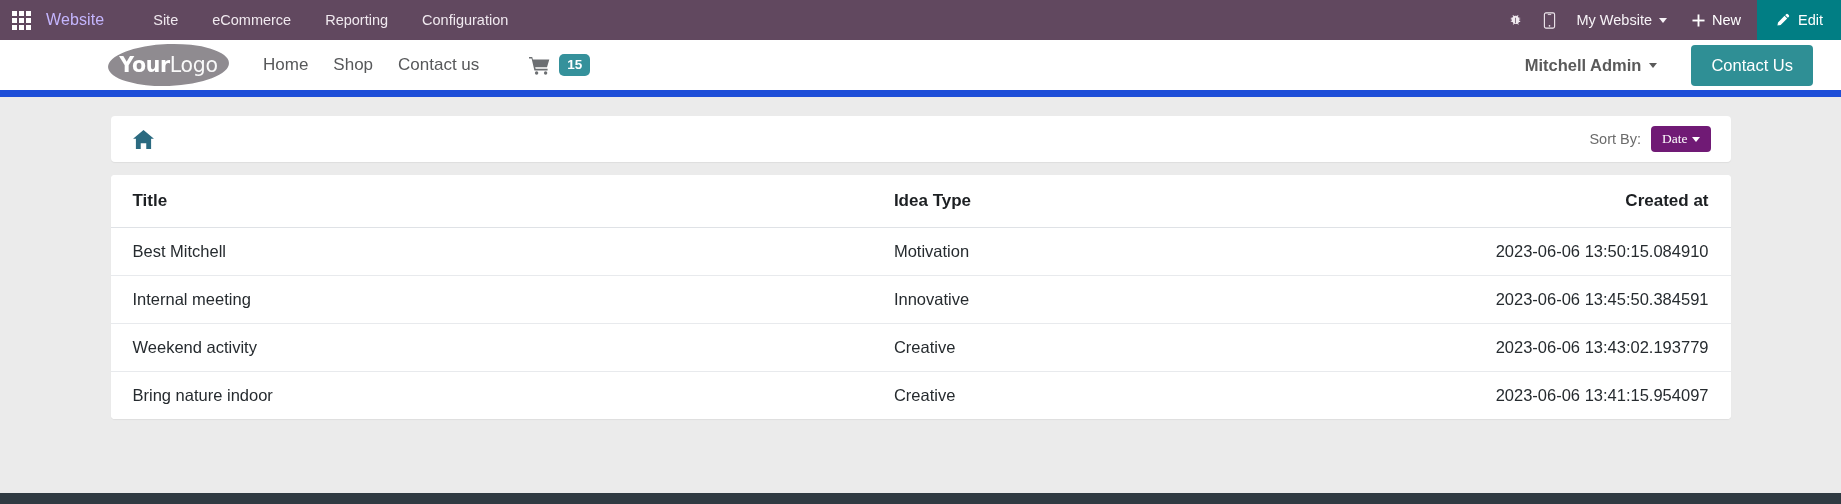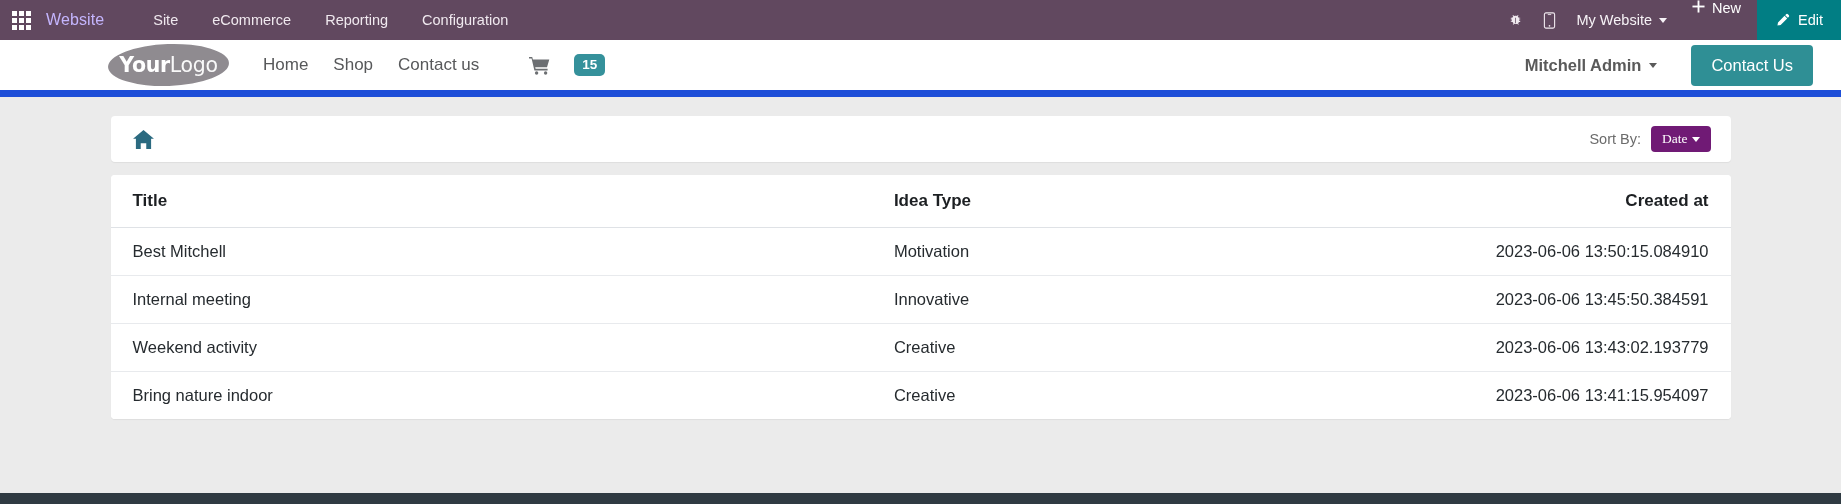--- a/index.html
+++ b/index.html
@@ -96,20 +96,21 @@
     gap: 7px;
     padding: 0 13px 0 10px;
     height: 40px;
     font-size: 14.5px;
     color: #f7f3f7;
     cursor: pointer;
     white-space: nowrap;
   }
   .new-btn {
     display: flex;
+    align-items: center;
     gap: 7px;
     padding: 0 16px 0 12px;
     height: 40px;
     font-size: 14.5px;
     color: #ffffff;
     cursor: pointer;
     white-space: nowrap;
   }
   .edit-btn {
     display: flex;
@@ -192,21 +193,20 @@
     cursor: pointer;
   }
   .cart-badge {
     background: #35919b;
     color: #ffffff;
     border-radius: 5px;
     font-size: 13.5px;
     font-weight: 600;
     padding: 3px 8px;
     line-height: 1.25;
-    margin-left: 15px;
   }
 
   .header-right {
     margin-left: auto;
     display: flex;
     align-items: center;
     padding-right: 28px;
     gap: 34px;
   }
   .site-user {

